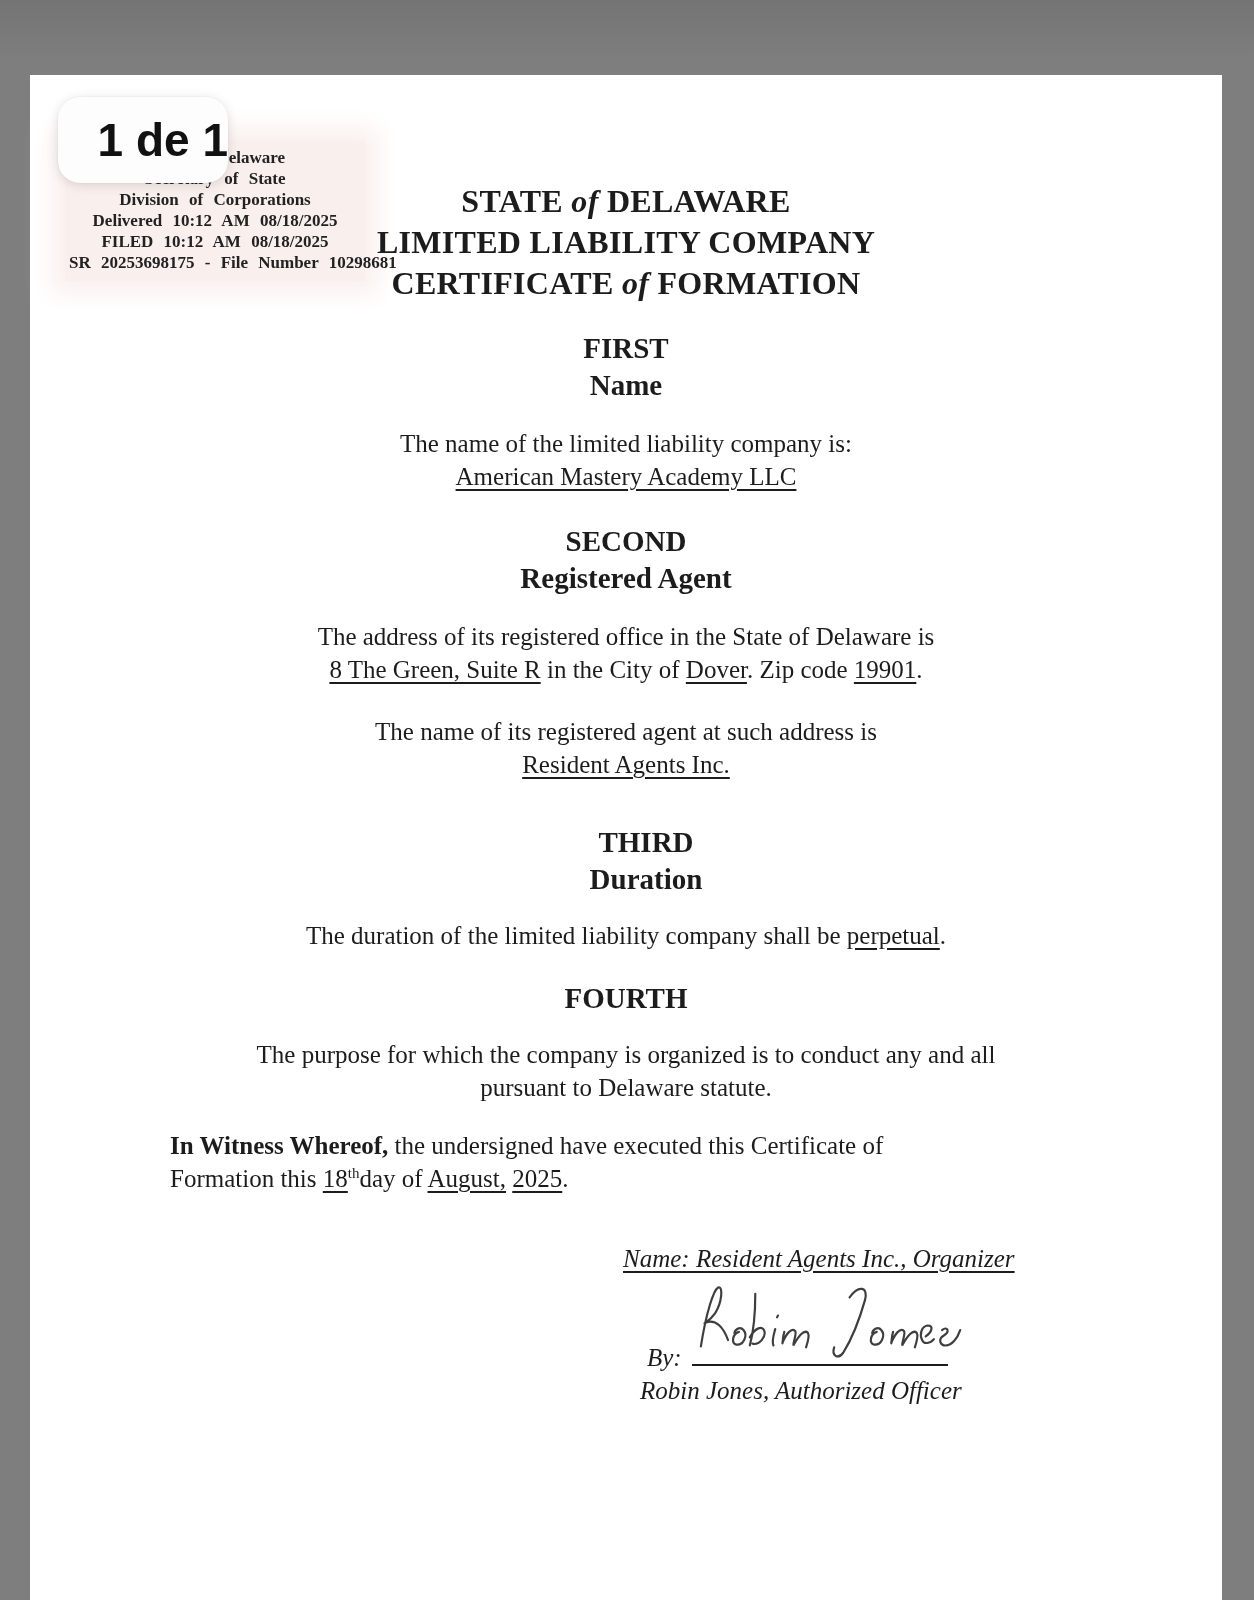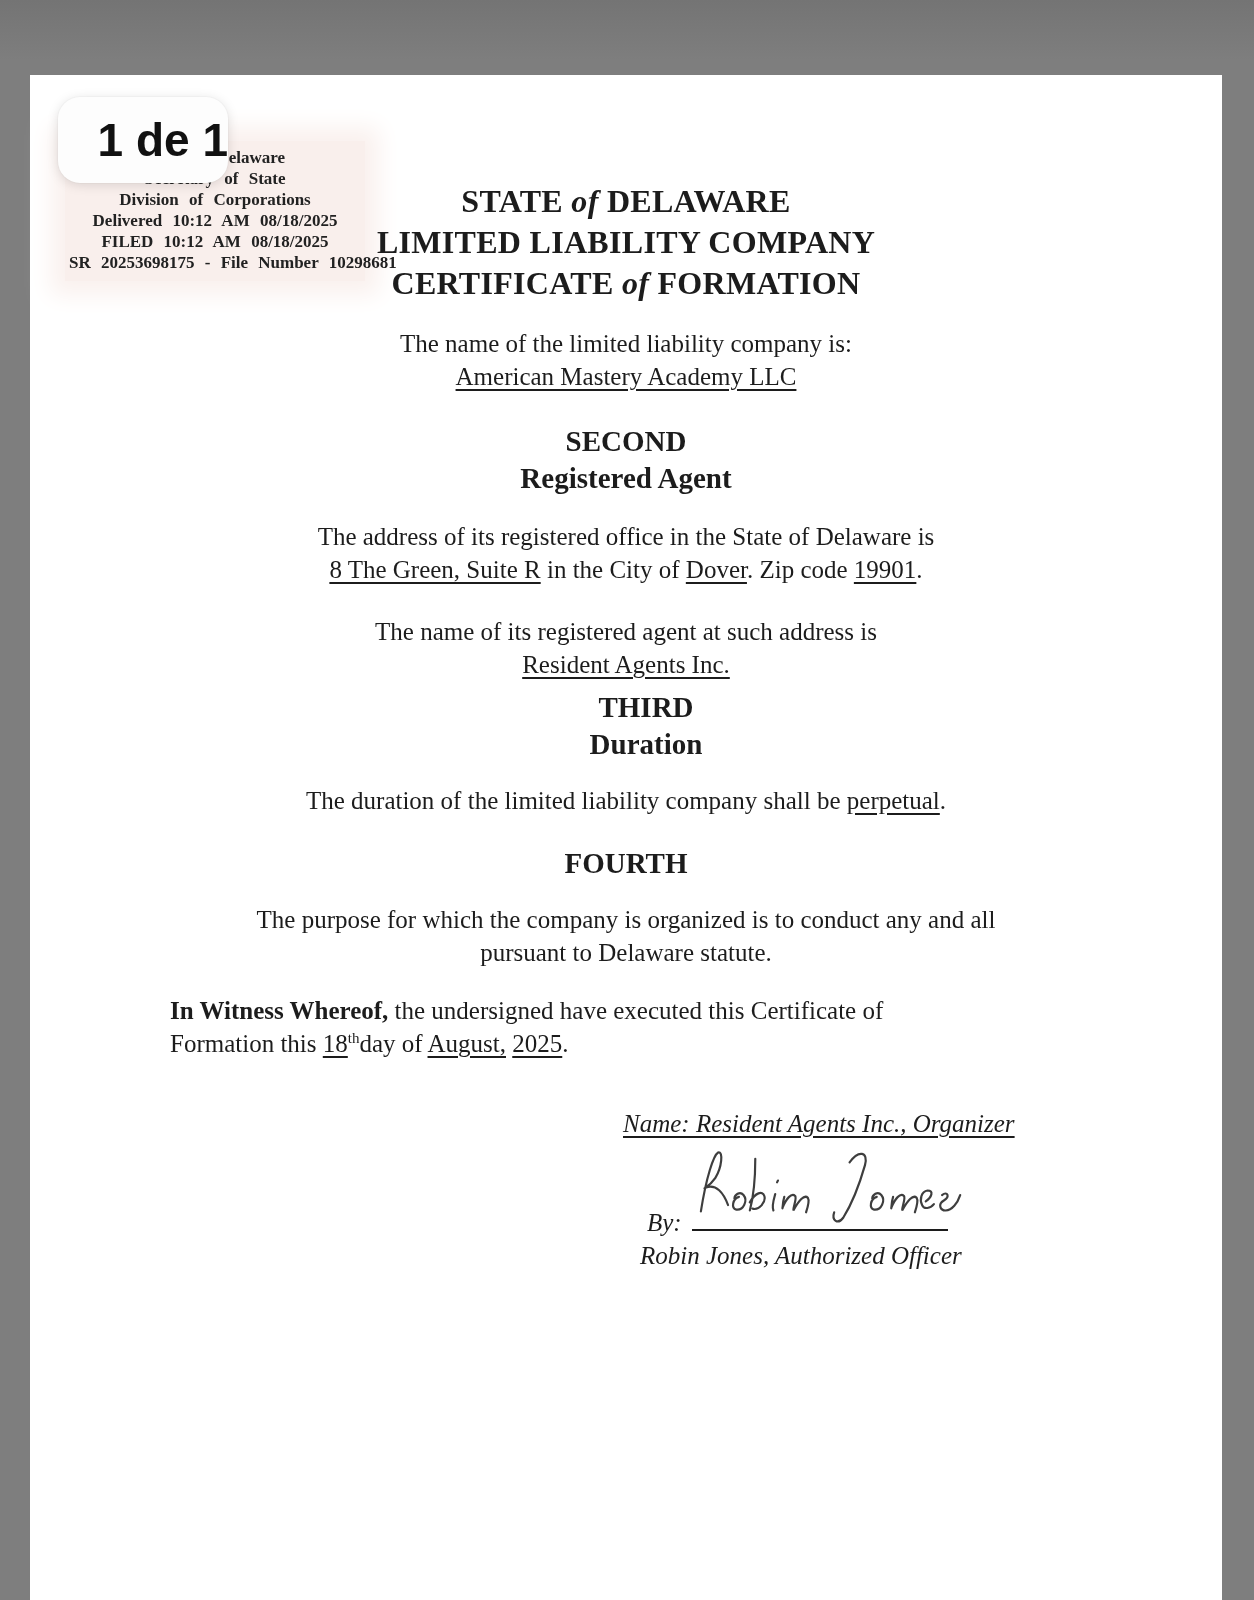--- a/index.html
+++ b/index.html
@@ -36,21 +36,21 @@
   .title{font-size:32px;font-weight:700;line-height:41px;letter-spacing:.3px;}
   .title .ital{font-style:italic;}
   .sec-h{font-size:29px;font-weight:700;line-height:37px;}
   .m-first{margin-top:26px;}
   .para{font-size:25px;line-height:33px;text-align:center;}
   .ul{text-decoration:underline;text-decoration-thickness:2px;text-underline-offset:4px;}
   .m-para1{margin-top:23px;}
   .m-second{margin-top:30px;}
   .m-addr{margin-top:23px;}
   .m-agent{margin-top:29px;}
-  .m-third{margin-top:8px;padding-left:40px;}
+  .m-third{margin-top:43px;padding-left:40px;}
   .m-dur{margin-top:21px;}
   .m-fourth{margin-top:28px;}
   .m-purpose{margin-top:21px;}
   .witness{margin-top:25px;margin-left:140px;width:860px;text-align:left;font-size:25px;line-height:33px;font-family:Liberation Serif, serif;}
   .witness .bold{font-weight:700;}
   sup.th{font-size:15px;line-height:0;vertical-align:super;}
   
   .sig{position:relative;margin-top:47px;margin-left:590px;width:500px;text-align:left;font-size:25px;line-height:33px;font-style:italic;}
   .sig-name{margin-left:3px;}
   .sig-svg{position:absolute;left:70px;top:30px;width:272px;height:98px;z-index:1;}
@@ -77,20 +77,24 @@
   </div>
 
   <div class="doc">
 
     <div class="title">
       <div><span>STATE </span><span class="ital">of</span><span> DELAWARE</span></div>
       <div>LIMITED LIABILITY COMPANY</div>
       <div><span>CERTIFICATE </span><span class="ital">of</span><span> FORMATION</span></div>
     </div>
 
+    <div class="sec-h m-first">
+      <div>FIRST</div>
+      <div>Name</div>
+    </div>
     <div class="para m-para1">
       <div>The name of the limited liability company is:</div>
       <div><span class="ul">American Mastery Academy LLC</span></div>
     </div>
 
     <div class="sec-h m-second">
       <div>SECOND</div>
       <div>Registered Agent</div>
     </div>
     <div class="para m-addr">

